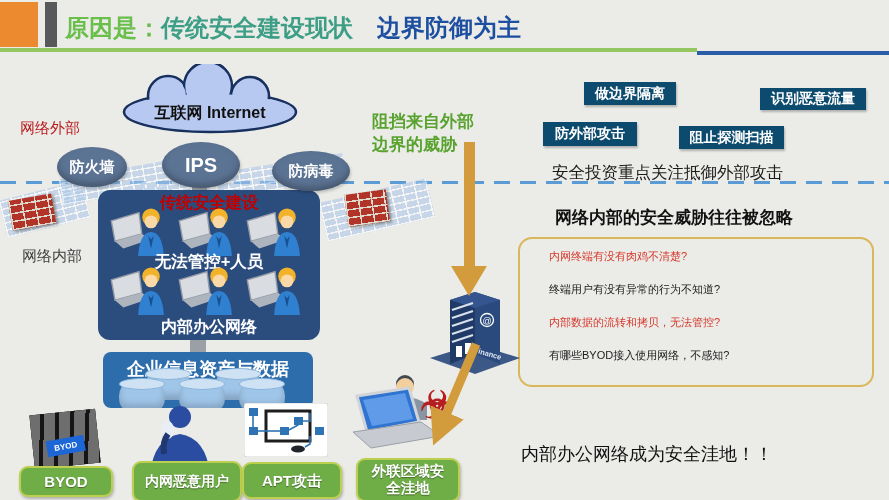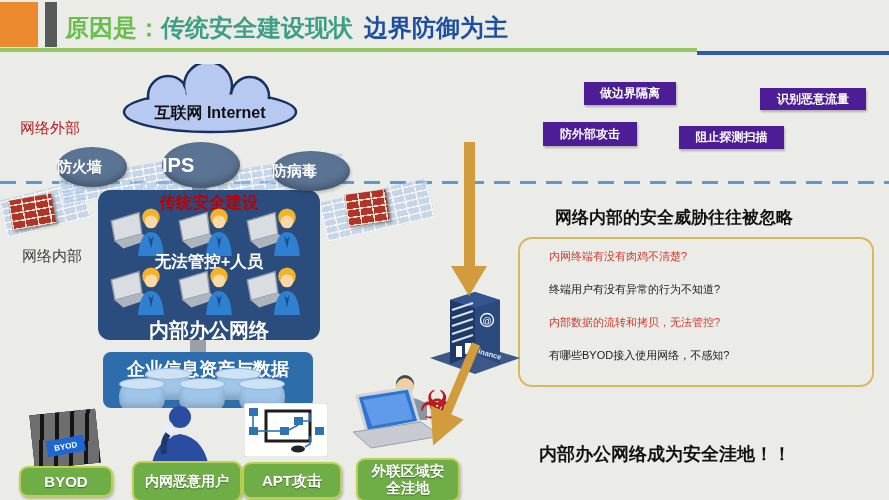--- a/index.html
+++ b/index.html
@@ -11,21 +11,21 @@
   .abs { position:absolute; }
   .ctr { display:flex; align-items:center; justify-content:center; text-align:center; }
 
   
   .title { font-size:24px; font-weight:bold; white-space:nowrap; }
 
   
   .ellipse {
     position:absolute; background:#5c7494; border-radius:50%;
     color:#fff; font-weight:bold;
-    display:flex; align-items:center; 
+    display:flex; align-items:center; justify-content:center;
     box-shadow: inset 0 -4px 7px rgba(0,0,0,.25), 1px 2px 3px rgba(0,0,0,.2);
     z-index:4;
   }
 
   
   .bricks {
     position:absolute; opacity:.55; z-index:1; background-color:#a9c6e8;
     background-image:
       repeating-linear-gradient(0deg, rgba(255,255,255,.95) 0 1.5px, transparent 1.5px 7px),
       repeating-linear-gradient(90deg, rgba(255,255,255,.95) 0 1.5px, transparent 1.5px 12px);
@@ -33,21 +33,21 @@
   
   .redwall {
     position:absolute; z-index:5; background-color:#b23327;
     background-image:
       repeating-linear-gradient(0deg, #ded9cd 0 1.5px, transparent 1.5px 8px),
       repeating-linear-gradient(90deg, #ded9cd 0 1.5px, transparent 1.5px 13px);
     box-shadow:2px 2px 3px rgba(0,0,0,.35);
   }
 
   .tag {
-    position:absolute; background:#4c1d95; color:#fff; font-size:12px; font-weight:600;
+    position:absolute; background:#0c4a6e; color:#fff; font-size:14px; font-weight:600;
     display:flex; align-items:center; justify-content:center; z-index:3;
     box-shadow:1px 2px 2px rgba(0,0,0,.25);
   }
   .gbtn {
     position:absolute; background:#6fae47; border:2px solid #bccf4e; border-radius:9px;
     color:#fff; font-weight:bold; z-index:4;
     display:flex; align-items:center; justify-content:center; text-align:center;
     line-height:1.2; text-shadow:0 1px 1px rgba(0,0,0,.4);
     box-shadow:1px 2px 3px rgba(0,0,0,.25);
   }
@@ -77,21 +77,21 @@
       <circle cx="45" cy="10" r="9.5" fill="#f2b32b"></circle>
       <circle cx="45" cy="15" r="7" fill="#fbd9a6"></circle>
       <path d="M31,52 Q33,26 45,26 Q57,26 59,52 Z" fill="#2f80d0"></path>
       <path d="M42,30 L45,34 L48,30 L45,44 Z" fill="#1a4f8f"></path>
     </symbol>
   </svg>
 
   <div class="abs" style="left:0;top:2px;width:38px;height:45px;background:#ec8a30;"></div>
   <div class="abs" style="left:45px;top:2px;width:12px;height:45px;background:#58595b;"></div>
   <div class="abs title" style="left:65px;top:12px;">
-    <span style="color:#6abf4b;">原因是：</span><span style="color:#3d9e86;text-align:right;">传统安全建设现状</span><span style="color:#1d4fa1;margin-left:11px;">边界防御为主</span>
+    <span style="color:#6abf4b;">原因是：</span><span style="color:#3d9e86;text-align:right;">传统安全建设现状</span><span style="color:#1d4fa1;margin-left:24px;">边界防御为主</span>
   </div>
   <div class="abs" style="left:0;top:48px;width:697px;height:4px;background:#94c661;"></div>
   <div class="abs" style="left:697px;top:51px;width:192px;height:4px;background:#2b5ca8;"></div>
 
   <div class="dashline"></div>
 
   <div class="abs" style="left:20px;top:119px;font-size:15px;color:#b91c1c;">网络外部</div>
   <div class="abs" style="left:22px;top:247px;font-size:15px;color:#3f3f3f;">网络内部</div>
 
   <svg class="abs" style="left:120px;top:64px;z-index:3;" width="180" height="70" viewBox="0 0 180 70">
@@ -144,34 +144,38 @@
     <div class="abs" style="left:0;top:61px;width:100%;text-align:center;color:#fff;font-size:16.5px;font-weight:600;">无法管控+人员</div>
     <svg class="abs" style="left:10px;top:77px;" width="62" height="48">
         <use href="#pp"></use>
       </svg>
     <svg class="abs" style="left:78px;top:77px;" width="62" height="48">
         <use href="#pp"></use>
       </svg>
     <svg class="abs" style="left:146px;top:77px;" width="62" height="48">
         <use href="#pp"></use>
       </svg>
-    <div class="abs" style="left:0;top:127px;width:100%;text-align:center;color:#fff;font-size:20px;font-weight:bold;">内部办公网络</div>
+    <div class="abs" style="left:0;top:127px;width:100%;text-align:center;color:#fff;font-size:16px;font-weight:bold;">内部办公网络</div>
   </div>
 
   <div class="abs" style="left:190px;top:338px;width:16px;height:20px;background:#9aa0a6;z-index:2;"></div>
 
   <div class="abs" style="left:103px;top:352px;width:210px;height:56px;background:#2e6dab;border-radius:8px;z-index:3;overflow:hidden;">
     <div class="abs" style="left:0;top:5px;width:100%;text-align:center;color:#fff;font-size:18px;font-weight:bold;">企业信息资产与数据</div>
     <div class="cyl" style="left:42px;top:22px;width:46px;height:26px;"></div>
     <div class="cyl" style="left:112px;top:22px;width:46px;height:26px;"></div>
     <div class="cyl" style="left:16px;top:32px;width:46px;height:26px;"></div>
     <div class="cyl" style="left:76px;top:32px;width:46px;height:26px;"></div>
     <div class="cyl" style="left:136px;top:32px;width:46px;height:26px;"></div>
   </div>
 
+  <div class="abs" style="left:372px;top:110px;color:#58a22e;font-weight:bold;font-size:17px;line-height:23px;z-index:3;">
+    <div>阻挡来自外部</div>
+    <div>边界的威胁</div>
+  </div>
 
   <div class="abs" style="left:464px;top:142px;width:11px;height:126px;background:#d29b3b;z-index:4;"></div>
   <div class="abs" style="left:451px;top:266px;width:0;height:0;border-left:18px solid transparent;border-right:18px solid transparent;border-top:30px solid #d29b3b;z-index:4;"></div>
 
   <svg class="abs" style="left:430px;top:282px;z-index:3;" width="90" height="100" viewBox="0 0 90 100">
     <polygon points="45,62 90,76 45,92 0,76" fill="#3c5886"></polygon>
     <polygon points="20,18 45,10 45,72 20,82" fill="#1f3a66"></polygon>
     <polygon points="45,10 70,18 70,82 45,72" fill="#2a4a7e"></polygon>
     <polygon points="20,18 45,10 70,18 45,26" fill="#355590"></polygon>
     <g stroke="#d8e0ec" stroke-width="2.2">
@@ -259,24 +263,25 @@
   <div class="tag" style="left:760px;top:88px;width:106px;height:22px;">
     <span>识别恶意流量</span>
   </div>
   <div class="tag" style="left:543px;top:122px;width:94px;height:24px;">
     <span>防外部攻击</span>
   </div>
   <div class="tag" style="left:679px;top:126px;width:105px;height:23px;">
     <span>阻止探测扫描</span>
   </div>
 
+  <div class="abs" style="left:552px;top:162px;font-size:16.5px;color:#1a1a1a;z-index:3;white-space:nowrap;">安全投资重点关注抵御外部攻击</div>
 
   <div class="abs" style="left:555px;top:206px;font-size:17px;font-weight:bold;color:#111;z-index:3;white-space:nowrap;">网络内部的安全威胁往往被忽略</div>
 
   <div class="abs" style="left:518px;top:237px;width:352px;height:146px;border:2px solid #d9b85c;border-radius:14px;z-index:2;"></div>
   <div class="qline q-red" style="top:249px;">内网终端有没有肉鸡不清楚?</div>
   <div class="qline q-black" style="top:282px;">终端用户有没有异常的行为不知道?</div>
   <div class="qline q-red" style="top:315px;">内部数据的流转和拷贝，无法管控?</div>
   <div class="qline q-black" style="top:348px;">有哪些BYOD接入使用网络，不感知?</div>
 
-  <div class="abs" style="left:539px;top:442px;font-size:18px;font-weight:bold;color:#111;z-index:3;white-space:nowrap;text-align:right;">内部办公网络成为安全洼地！！</div>
+  <div class="abs" style="left:521px;top:442px;font-size:18px;font-weight:normal;color:#111;z-index:3;white-space:nowrap;text-align:right;">内部办公网络成为安全洼地！！</div>
 
 </div>
 
 </body></html>

